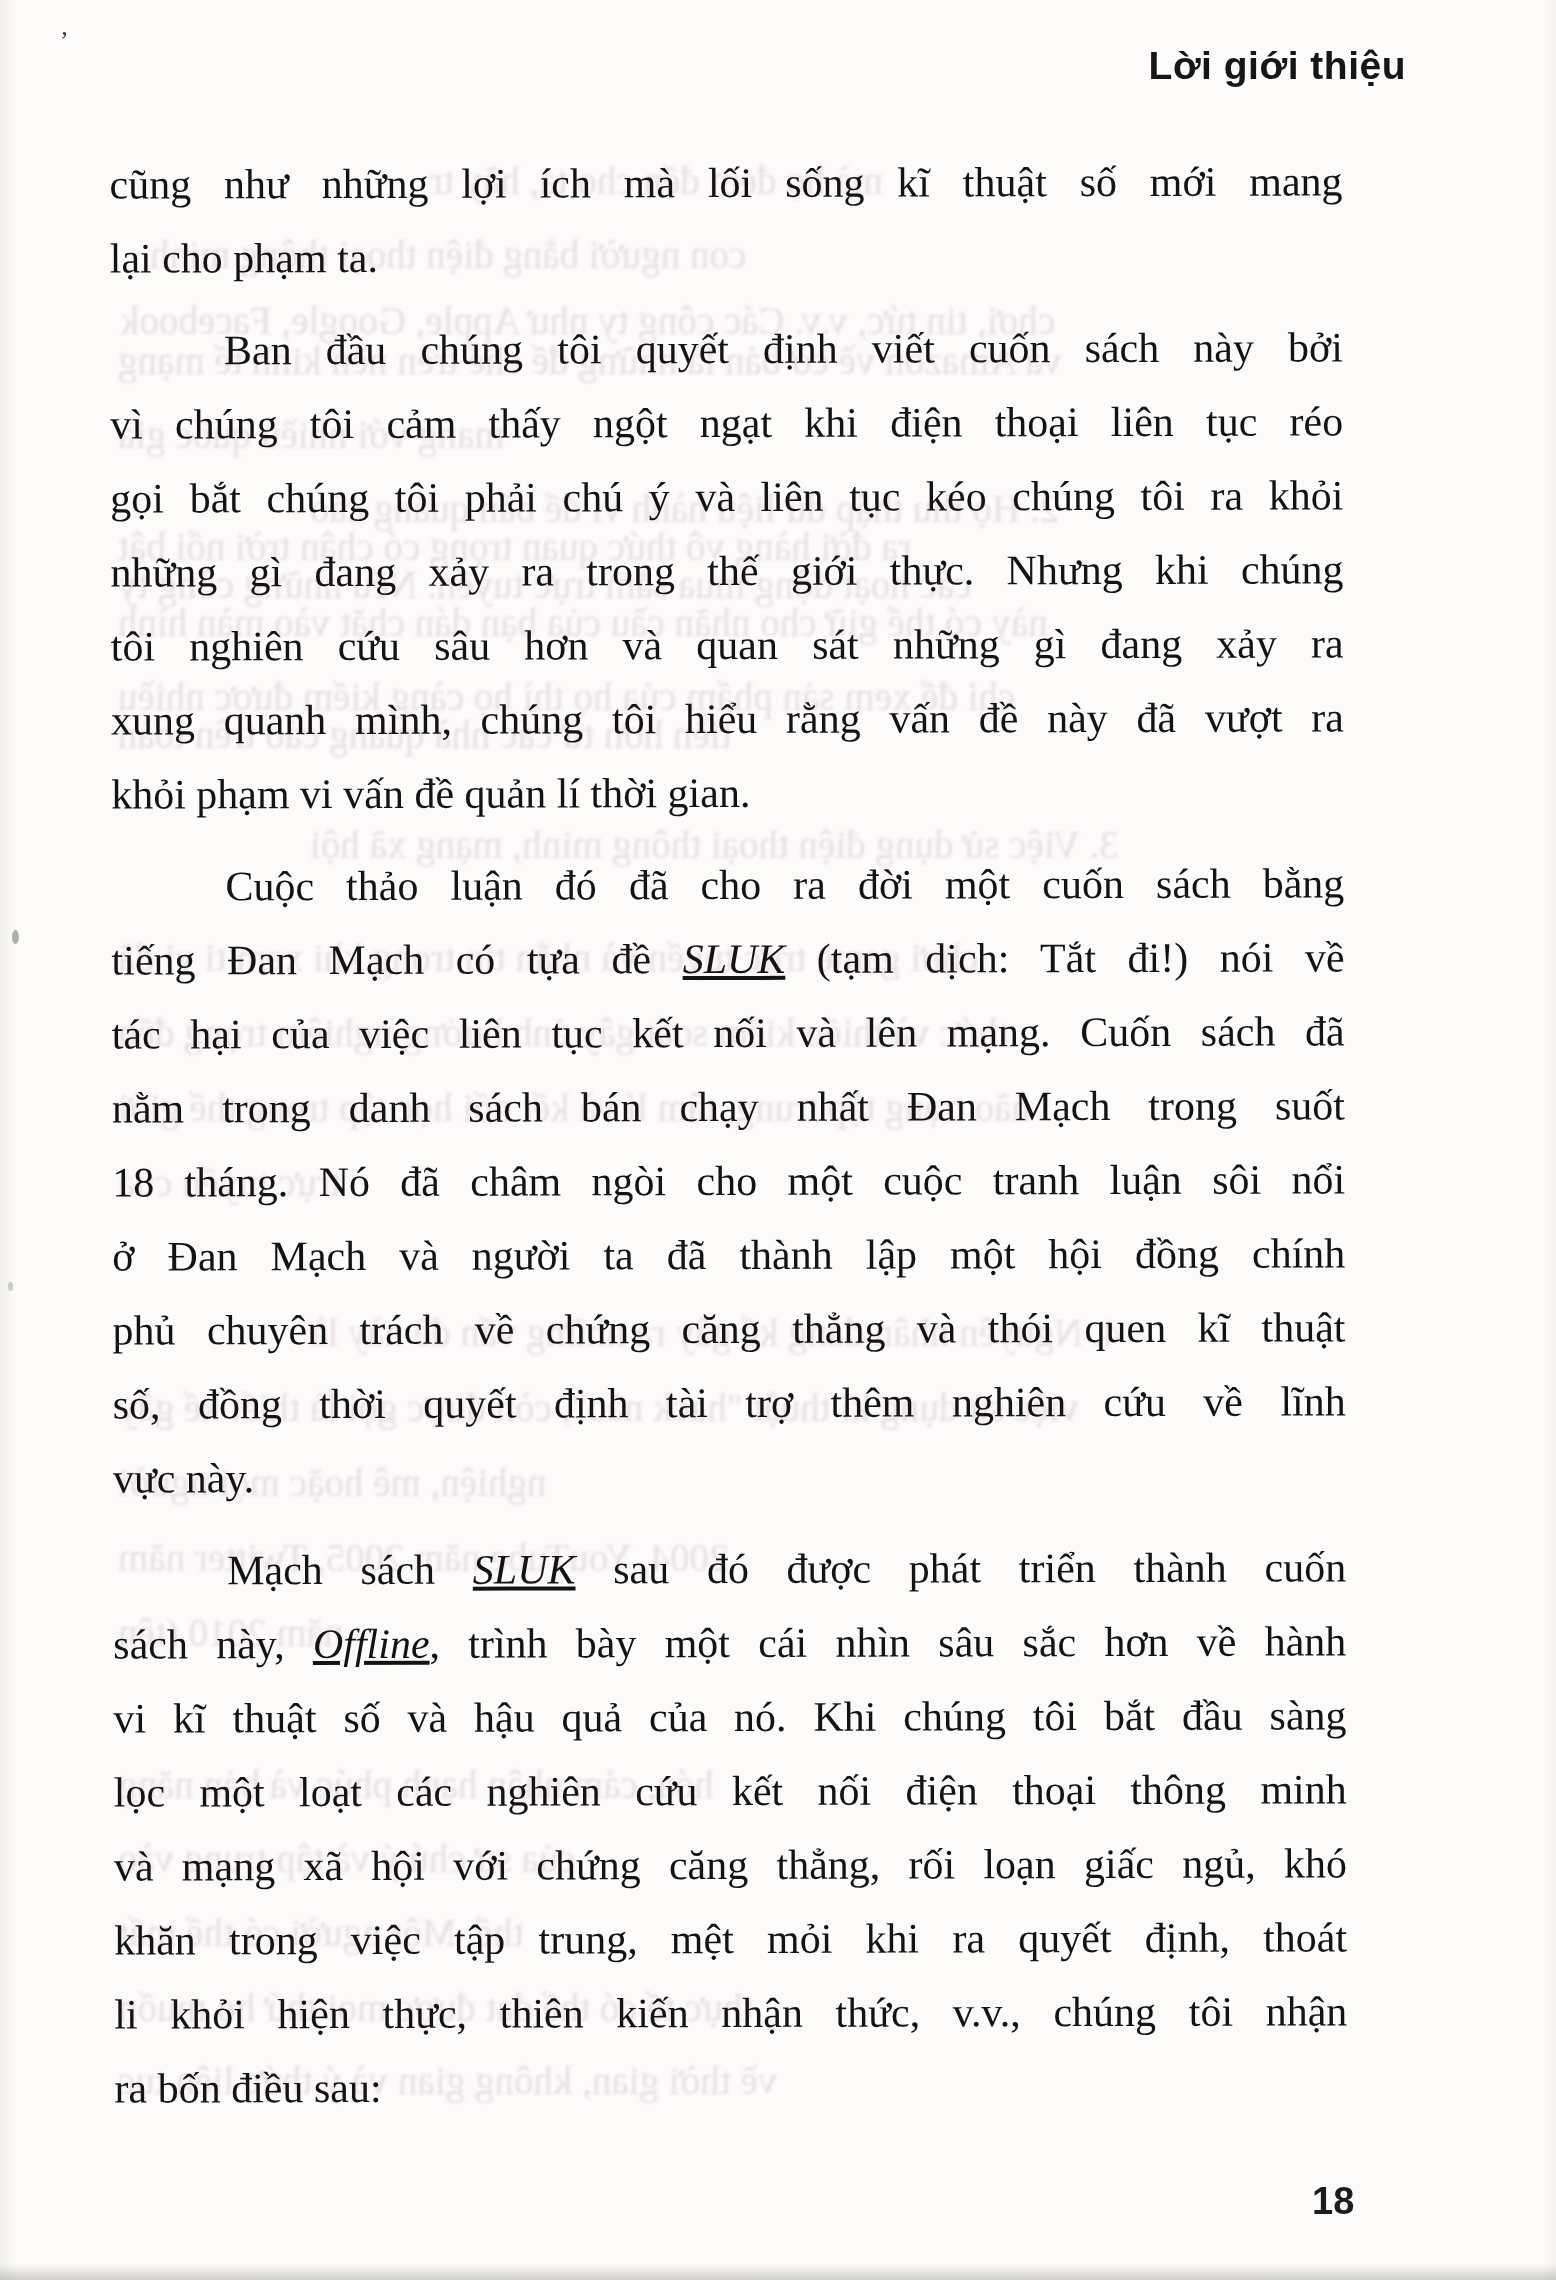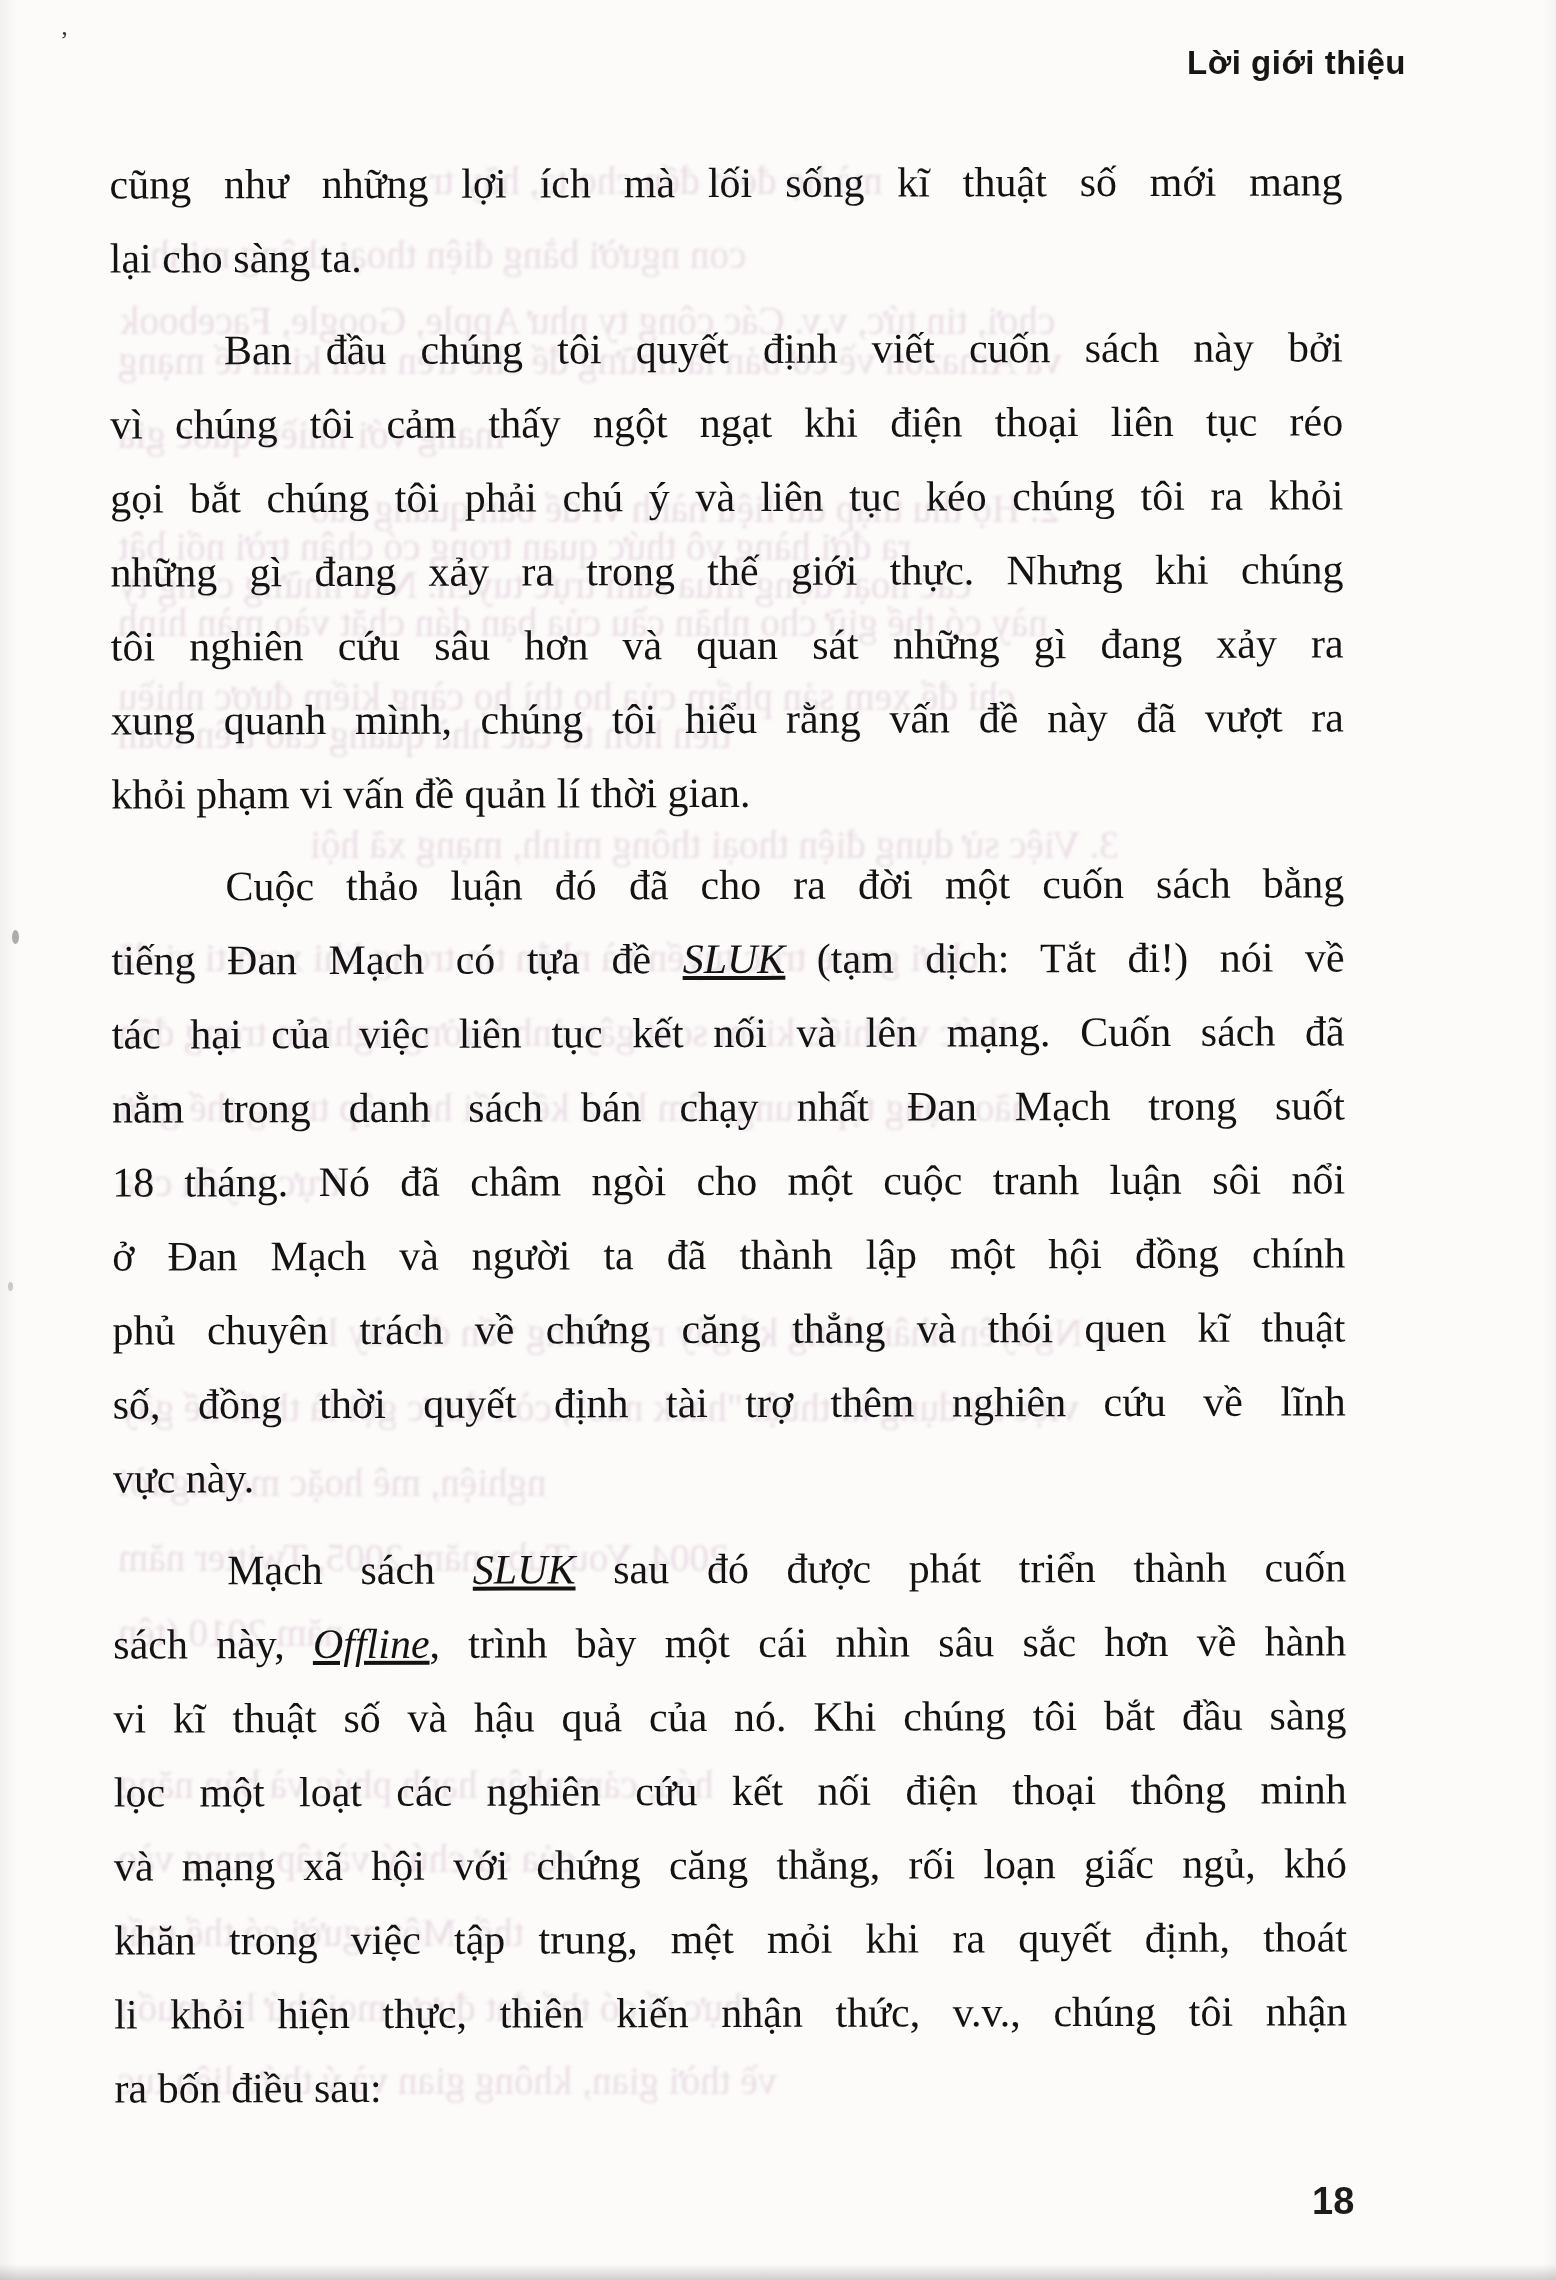--- a/index.html
+++ b/index.html
@@ -19,21 +19,21 @@
       linear-gradient(90deg, rgba(0,0,0,0.045) 0, rgba(0,0,0,0) 18px),
       linear-gradient(270deg, rgba(0,0,0,0.03) 0, rgba(0,0,0,0) 14px),
       #fcfbf9;
   }
   .running-header {
     position: absolute;
     top: 44px;
     right: 150px;
     font-family: "Liberation Sans", sans-serif;
     font-weight: bold;
-    font-size: 33px;
+    font-size: 39px;
     letter-spacing: 0.5px;
     color: #161616;
   }
   .body-text {
     position: absolute;
     left: 112px;
     top: 146px;
     width: 1233px;
     font-size: 42px;
     color: #131313;
@@ -142,21 +142,21 @@
       <div class="bleed-line" style="left: 118px; top: 1910px;">thể. Một người có thể mất</div>
       <div class="bleed-line" style="left: 118px; top: 1985px;">thực tế có thể đạt được mọi thứ họ muốn</div>
       <div class="bleed-line" style="left: 118px; top: 2058px;">về thời gian, không gian và ý thức liên tục</div>
     </div>
 
   <div class="running-header">Lời giới thiệu</div>
 
   <div class="body-text">
       <div class="para">
         <div class="line"><span>cũng như những lợi ích mà lối sống kĩ thuật số mới mang</span></div>
-        <div class="line last"><span>lại cho sàng ta.</span></div>
+        <div class="line last"><span>lại cho phạm ta.</span></div>
       </div>
       <div class="para">
         <div class="line indent"><span>Ban đầu chúng tôi quyết định viết cuốn sách này bởi</span></div>
         <div class="line"><span>vì chúng tôi cảm thấy ngột ngạt khi điện thoại liên tục réo</span></div>
         <div class="line"><span>gọi bắt chúng tôi phải chú ý và liên tục kéo chúng tôi ra khỏi</span></div>
         <div class="line"><span>những gì đang xảy ra trong thế giới thực. Nhưng khi chúng</span></div>
         <div class="line"><span>tôi nghiên cứu sâu hơn và quan sát những gì đang xảy ra</span></div>
         <div class="line"><span>xung quanh mình, chúng tôi hiểu rằng vấn đề này đã vượt ra</span></div>
         <div class="line last"><span>khỏi phạm vi vấn đề quản lí thời gian.</span></div>
       </div>

